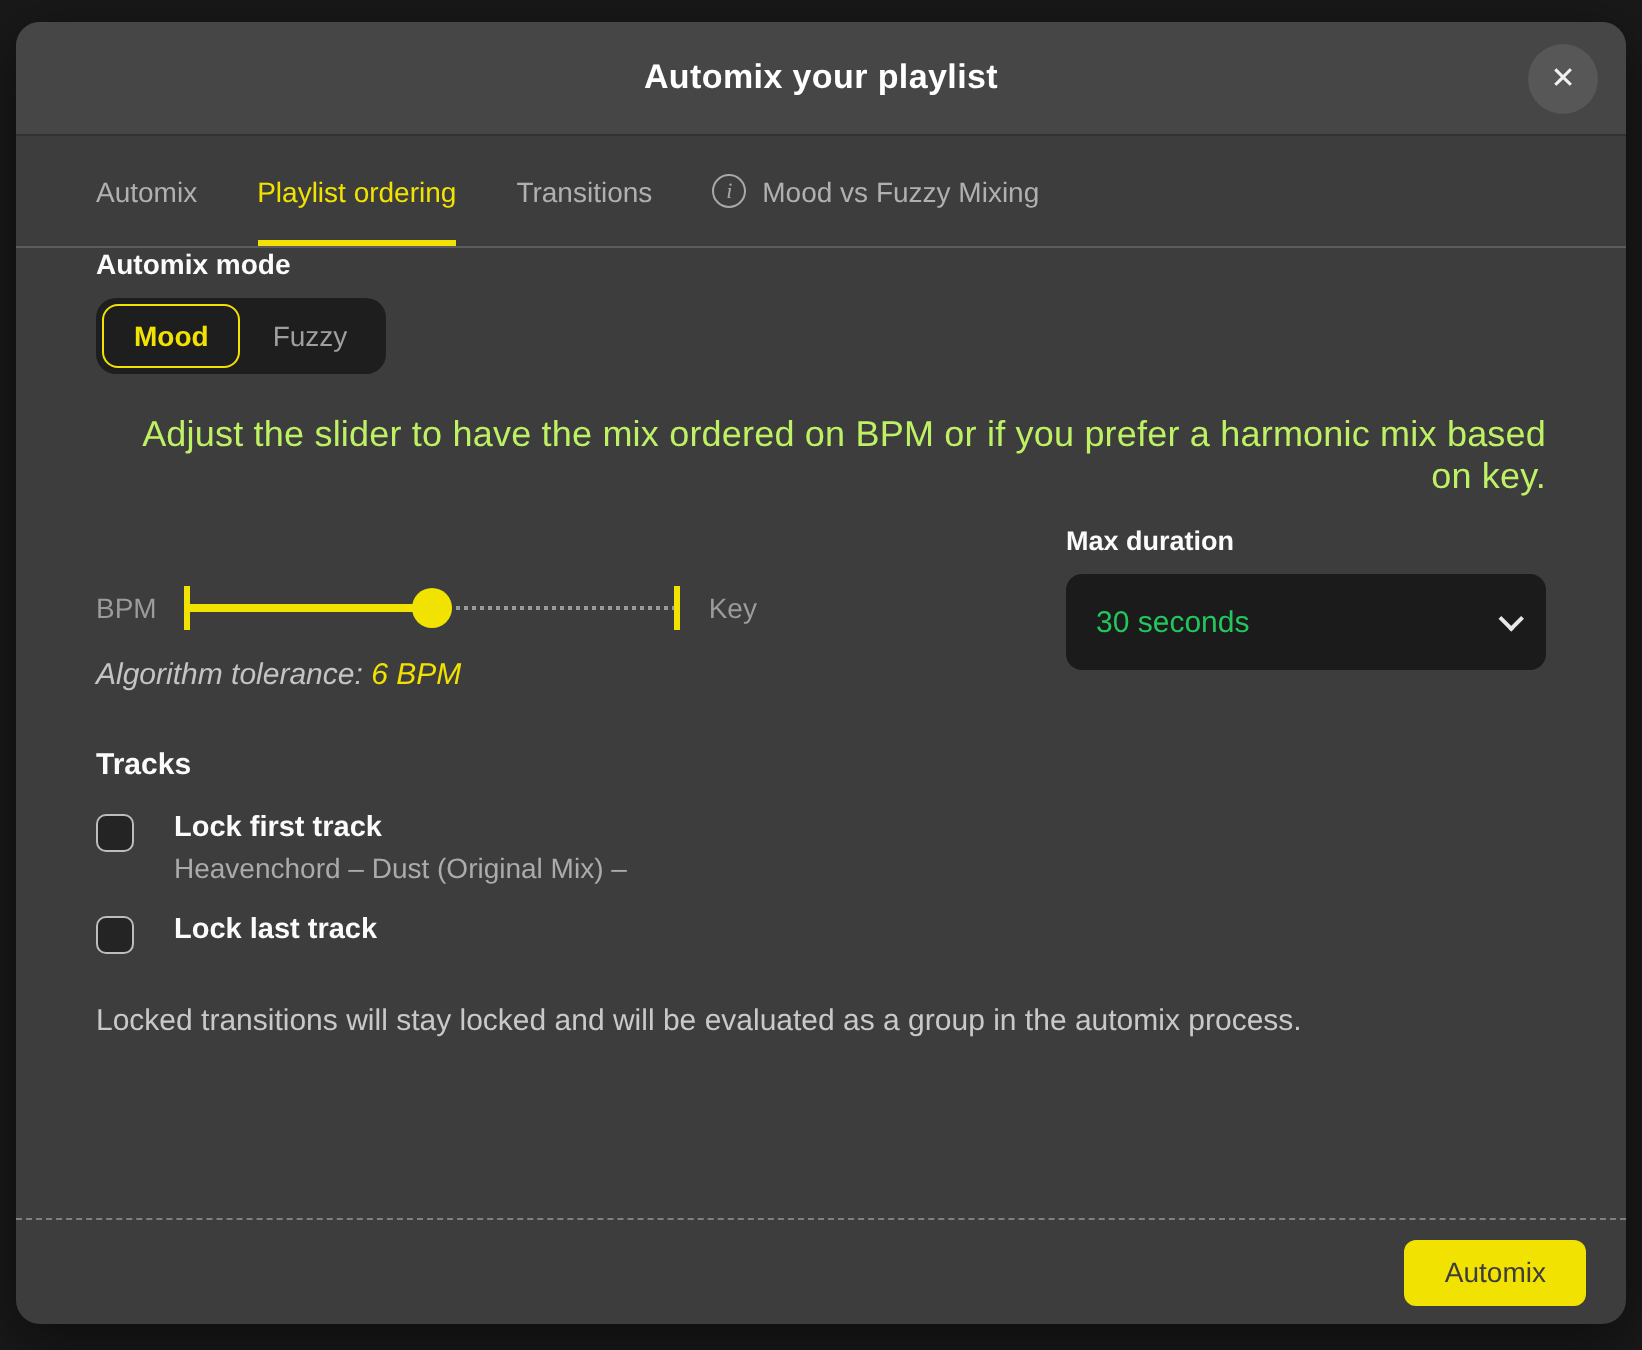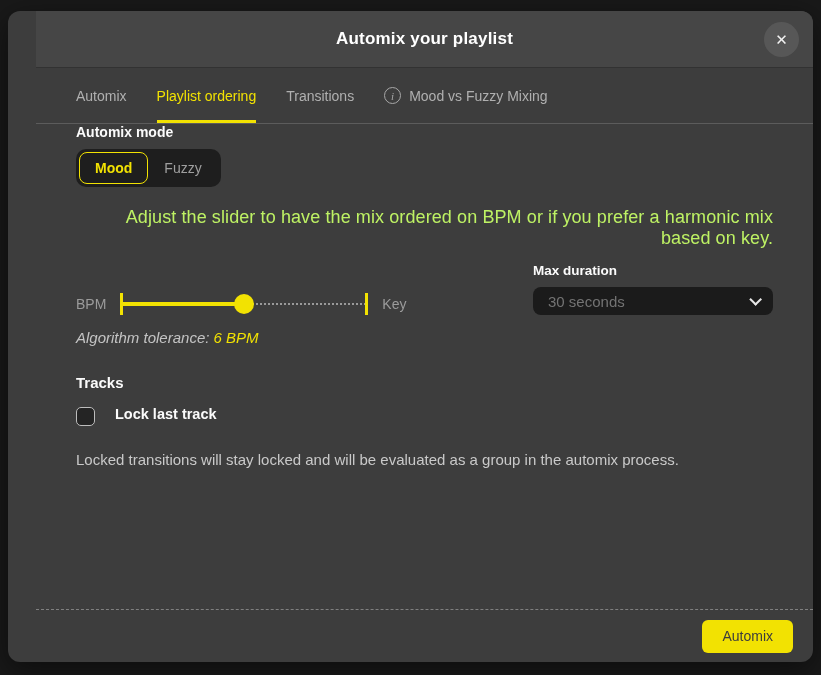--- a/index.html
+++ b/index.html
@@ -14,21 +14,20 @@
   .modal {
     position: absolute;
     left: 8px; top: 11px;
     width: 805px; height: 651px;
     background: #3d3d3d;
     border-radius: 12px;
     display: flex;
     flex-direction: column;
     box-shadow: 0 8px 30px rgba(0,0,0,0.5);
     overflow: hidden;
-    padding-left: 28px;
   }
   
   .modal-header {
     position: relative;
     height: 57px;
     flex: 0 0 57px;
     background: #464646;
     border-bottom: 1px solid rgba(0,0,0,0.28);
     display: flex;
     align-items: center;
@@ -168,29 +167,29 @@
     background: #f2e202;
     transform: translate(-50%, -50%);
     cursor: grab;
   }
   .tolerance { margin-top: 13px; font-size: 15px; color: #c4c4c4; font-style: italic; }
   .tolerance-value { color: #f2e202; }
   .max-duration-col { width: 240px; }
   .max-duration-label { font-size: 13.5px; }
   .select-box {
     margin-top: 9px;
-    height: 28px;
+    height: 48px;
     background: #1b1b1b;
     border-radius: 8px;
     display: flex;
     align-items: center;
     justify-content: space-between;
     padding: 0 15px;
     font-size: 15px;
-    color: #737373;
+    color: #22c55e;
     cursor: pointer;
   }
   .chevron-down {
     width: 9px; height: 9px;
     border-right: 2px solid #e8e8e8;
     border-bottom: 2px solid #e8e8e8;
     transform: rotate(45deg) translateY(-3px);
   }
   
   .tracks-heading { margin-top: 28px; font-size: 15px; }
@@ -298,20 +297,27 @@
         <div class="section-label max-duration-label">Max duration</div>
         <div class="select-box">
           <span>30 seconds</span>
           <span class="chevron-down"></span>
         </div>
       </div>
     </div>
 
     <div class="section-label tracks-heading">Tracks</div>
 
+    <div class="track-row">
+      <span class="checkbox"></span>
+      <div>
+        <div class="track-label">Lock first track</div>
+        <div class="track-subtitle">Heavenchord – Dust (Original Mix) –</div>
+      </div>
+    </div>
 
     <div class="track-row">
       <span class="checkbox"></span>
       <div>
         <div class="track-label">Lock last track</div>
       </div>
     </div>
 
     <div class="footer-note">Locked transitions will stay locked and will be evaluated as a group in the automix process.</div>
 

